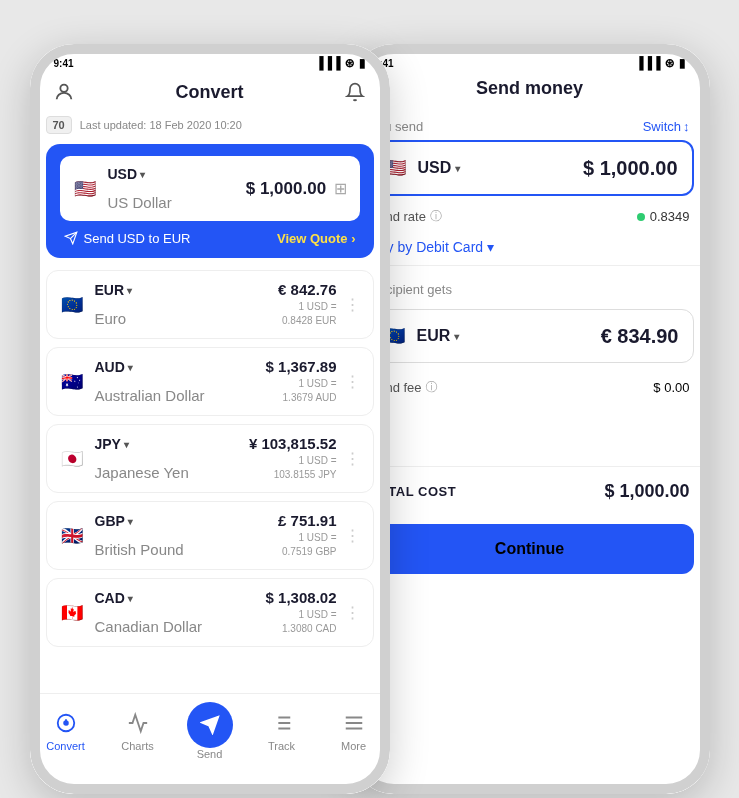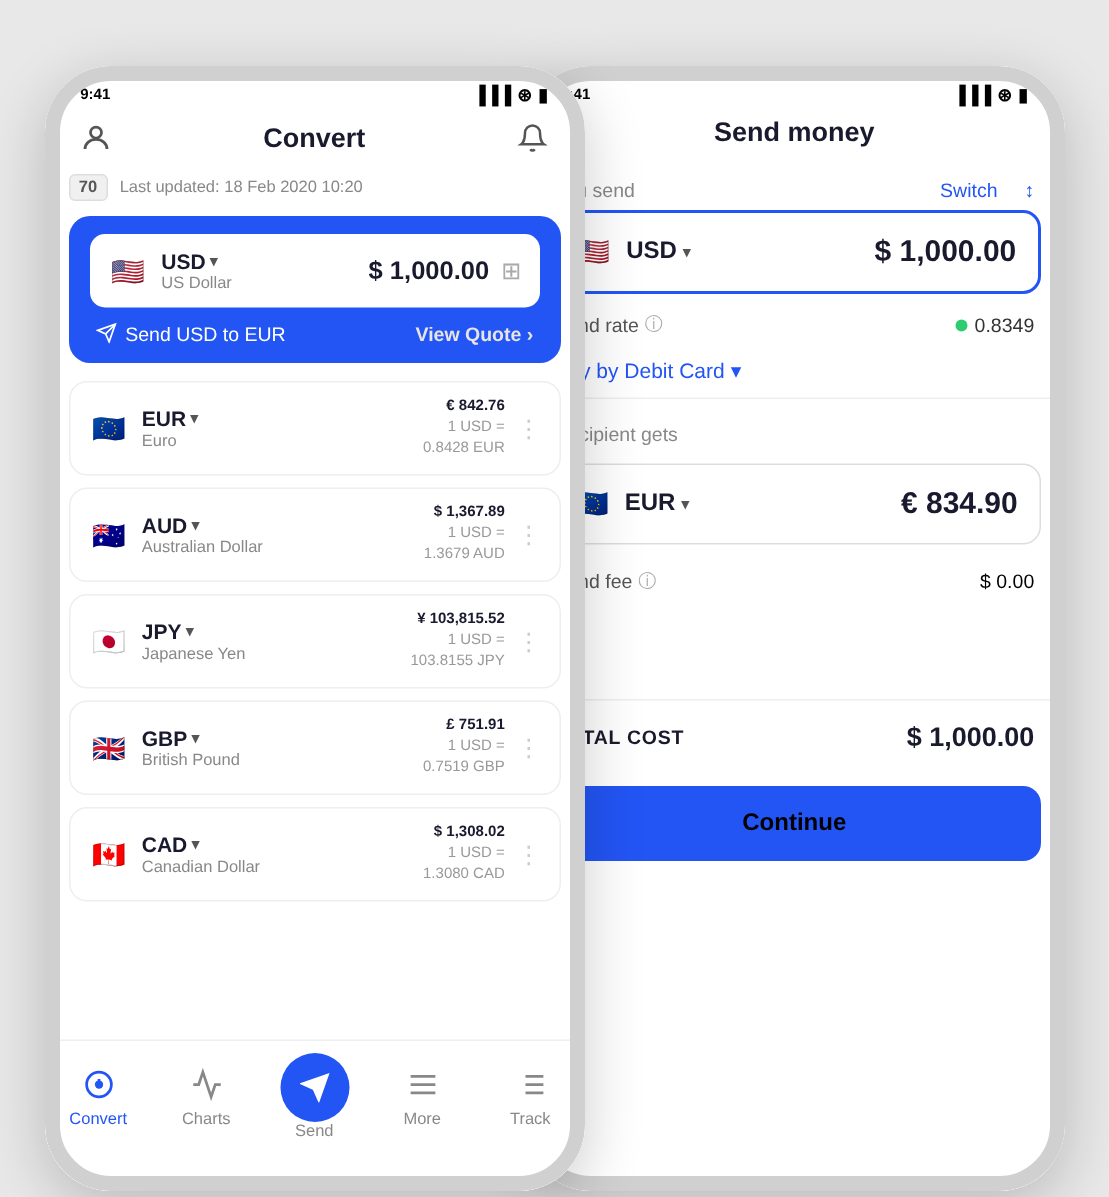--- a/index.html
+++ b/index.html
@@ -103,46 +103,46 @@
       align-items: center;
       justify-content: space-between;
       background: #fff;
       border-radius: 10px;
       padding: 10px 12px;
       margin-bottom: 0;
     }
     .currency-left { display: flex; align-items: center; gap: 8px; }
     .flag { width: 28px; height: 28px; border-radius: 50%; display: flex; align-items: center; justify-content: center; font-size: 18px; overflow: hidden; }
     .currency-code { font-size: 14px; font-weight: 700; color: #1a1a2e; display: flex; align-items: center; gap: 3px; }
-    .currency-name { font-size: 11px; color: #888; margin-top: 1px; }
+    .currency-name { font-size: 15px; color: #888; margin-top: 12px; }
     .currency-amount { font-size: 17px; font-weight: 700; color: #1a1a2e; }
     .caret { font-size: 10px; color: #555; }
     .calc-icon { color: #aaa; font-size: 16px; }
     .send-row {
       display: flex;
       align-items: center;
       justify-content: space-between;
       padding: 10px 4px 12px;
       color: #fff;
       font-size: 13px;
     }
     .send-left { display: flex; align-items: flex-start; gap: 6px; }
-    .send-btn { color: #e5e5e5; font-weight: 600; font-size: 13px; display: flex; align-items: center; gap: 3px; }
+    .send-btn { color: #fde047; font-weight: 600; font-size: 13px; display: flex; align-items: center; gap: 3px; }
     .currency-item {
       background: #fff;
       border: 1px solid #eee;
       border-radius: 12px;
       padding: 10px 12px;
       margin-bottom: 8px;
       display: flex;
       align-items: center;
       justify-content: space-between;
     }
     .currency-item-right { text-align: right; }
-    .currency-item-amount { font-size: 10px; font-weight: 700; color: #1a1a2e; }
+    .currency-item-amount { font-size: 15px; font-weight: 700; color: #1a1a2e; }
     .currency-item-rate { font-size: 10px; color: #999; margin-top: 2px; line-height: 1.4; }
     .three-dots { color: #ccc; font-size: 16px; }
     .bottom-nav {
       display: flex;
       justify-content: space-around;
       align-items: center;
       padding: 8px 0 20px;
       border-top: 1px solid #eee;
       background: #fff;
     }
@@ -182,21 +182,21 @@
       font-size: 13px;
       color: #888;
       padding: 8px 20px 4px;
     }
     .section-label-row {
       display: flex;
       justify-content: space-between;
       align-items: center;
       padding: 10px 20px 6px;
     }
-    .switch-btn { color: #2355f5; font-size: 13px; font-weight: 500; display: flex; align-items: center; gap: 18px; }
+    .switch-btn { color: #2355f5; font-size: 13px; font-weight: 500; display: flex; align-items: center; gap: 2px; }
     .send-currency-box {
       margin: 0 16px 4px;
       border: 2px solid #2355f5;
       border-radius: 12px;
       padding: 12px 14px;
     }
     .send-currency-row {
       display: flex;
       align-items: center;
       justify-content: space-between;
@@ -453,39 +453,39 @@
             <svg width="20" height="20" viewBox="0 0 24 24" fill="none" stroke="white" stroke-width="2">
               <line x1="22" y1="2" x2="11" y2="13"></line>
               <polygon points="22 2 15 22 11 13 2 9 22 2" fill="white"></polygon>
             </svg>
           </div>
       <span>Send</span>
     </div>
         <div class="nav-item">
       <div class="nav-item-icon">
             <svg width="22" height="22" viewBox="0 0 24 24" fill="none" stroke="currentColor" stroke-width="2">
-              <line x1="3" y1="6" x2="21" y2="6"></line>
-              <line x1="3" y1="12" x2="21" y2="12"></line>
-              <line x1="3" y1="18" x2="21" y2="18"></line>
-            </svg>
-          </div>
-      <span>More</span>
-    </div>
-        <div class="nav-item">
-      <div class="nav-item-icon">
-            <svg width="22" height="22" viewBox="0 0 24 24" fill="none" stroke="currentColor" stroke-width="2">
               <line x1="8" y1="6" x2="21" y2="6"></line>
               <line x1="8" y1="12" x2="21" y2="12"></line>
               <line x1="8" y1="18" x2="21" y2="18"></line>
               <line x1="3" y1="6" x2="3.01" y2="6"></line>
               <line x1="3" y1="12" x2="3.01" y2="12"></line>
               <line x1="3" y1="18" x2="3.01" y2="18"></line>
             </svg>
           </div>
       <span>Track</span>
+    </div>
+        <div class="nav-item">
+      <div class="nav-item-icon">
+            <svg width="22" height="22" viewBox="0 0 24 24" fill="none" stroke="currentColor" stroke-width="2">
+              <line x1="3" y1="6" x2="21" y2="6"></line>
+              <line x1="3" y1="12" x2="21" y2="12"></line>
+              <line x1="3" y1="18" x2="21" y2="18"></line>
+            </svg>
+          </div>
+      <span>More</span>
     </div>
       </div>
 
     <div class="home-indicator">
       <div class="home-bar"></div>
     </div>
   </div>
 
   <div class="phone phone-right">
     <div class="phone-frame"></div>

